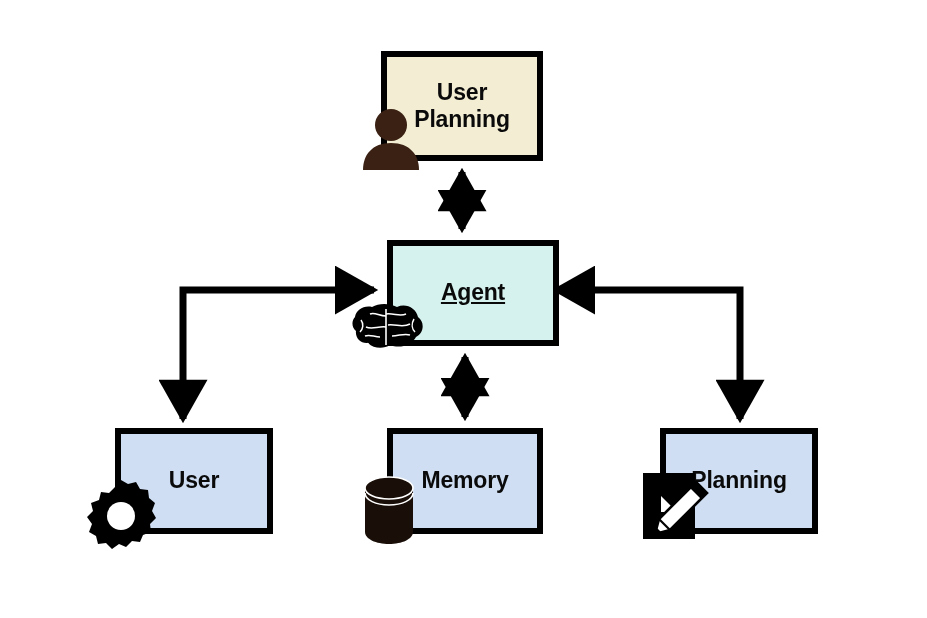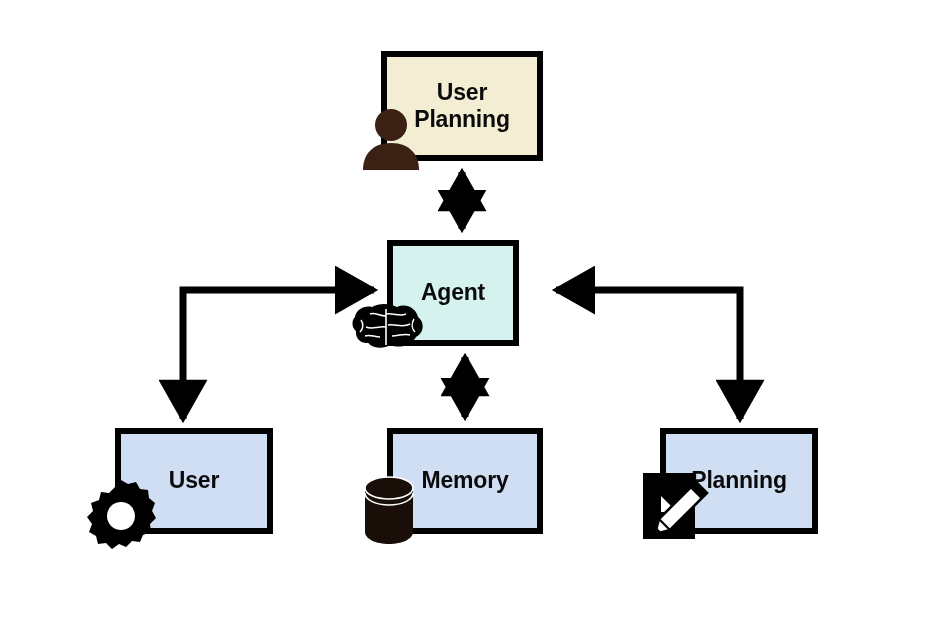--- a/index.html
+++ b/index.html
@@ -38,22 +38,23 @@
   }
   .node-label { display: block; }
 
   #node-user-request {
     left: 381px; top: 51px;
     width: 162px; height: 110px;
     background: #f3eed3;
   }
   #node-agent {
     left: 387px; top: 240px;
-    width: 132px; height: 106px;
+    width: 172px; height: 106px;
     background: #d5f2ee;
+    text-decoration: underline;
   }
   #node-tools {
     left: 115px; top: 428px;
     width: 158px; height: 106px;
     background: #cfdef2;
   }
   #node-memory {
     left: 387px; top: 428px;
     width: 156px; height: 106px;
     background: #cfdef2;

